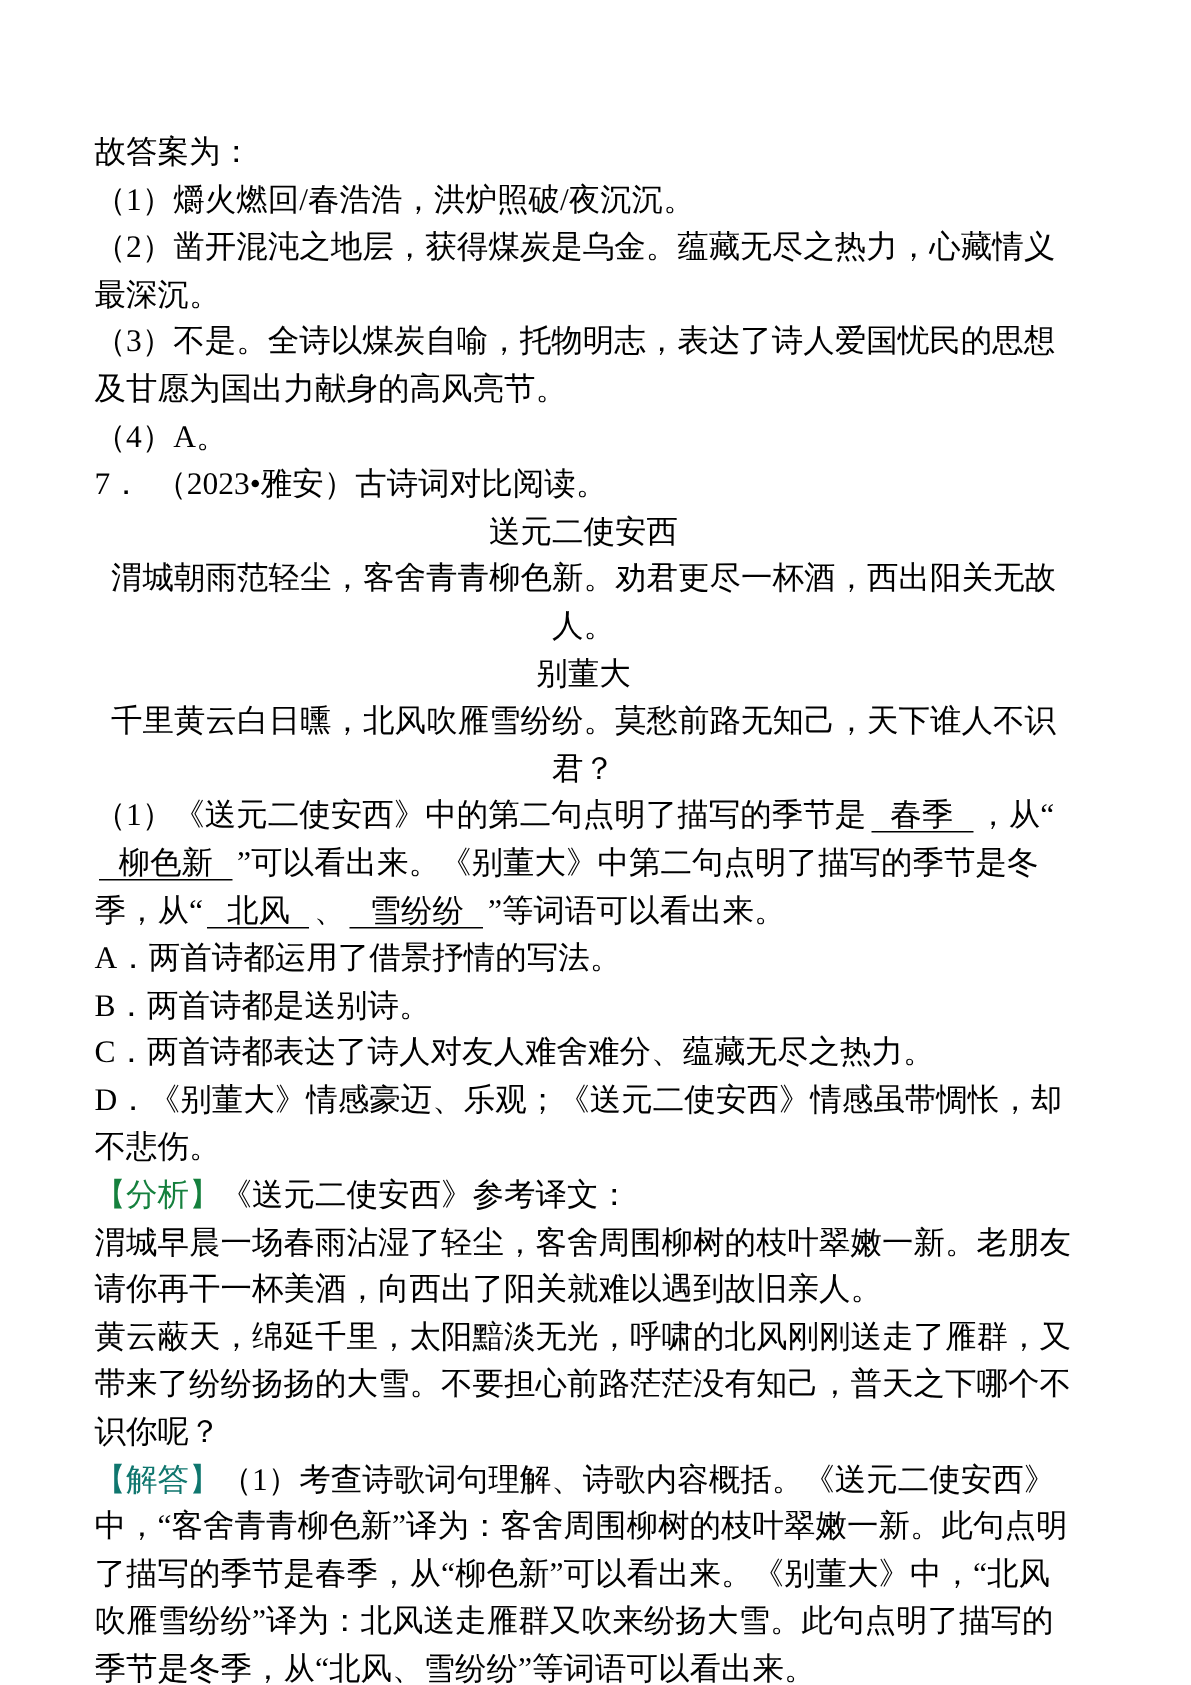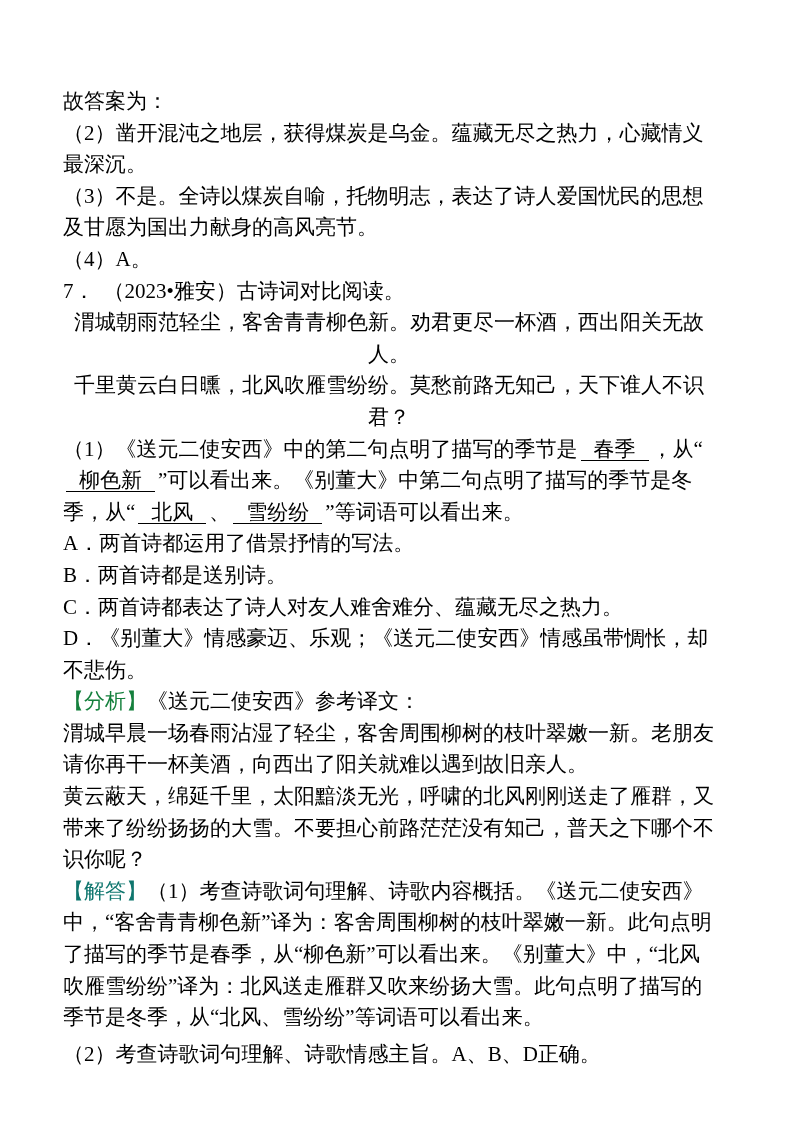--- a/index.html
+++ b/index.html
@@ -30,29 +30,32 @@
   .blank-choice { padding: 0 18px; }
   .qnum { margin-right: 9px; }
   .gap-top { margin-top: 5px; }
 </style>
 </head>
 <body style="background: rgb(255, 255, 255);">
 
 <div class="doc">
 
   <p>故答案为：</p>
+  <p>（1）爝火燃回/春浩浩，洪炉照破/夜沉沉。</p>
   <p>（2）凿开混沌之地层，获得煤炭是乌金。蕴藏无尽之热力，心藏情义最深沉。</p>
   <p>（3）不是。全诗以煤炭自喻，托物明志，表达了诗人爱国忧民的思想及甘愿为国出力献身的高风亮节。</p>
   <p>（4）A。</p>
 
   <p>
     <span class="qnum">7．</span><span>（2023•雅安）古诗词对比阅读。</span>
   </p>
 
+  <p class="center">送元二使安西</p>
   <p class="center">渭城朝雨范轻尘，客舍青青柳色新。劝君更尽一杯酒，西出阳关无故人。</p>
+  <p class="center">别董大</p>
   <p class="center">千里黄云白日曛，北风吹雁雪纷纷。莫愁前路无知己，天下谁人不识君？</p>
 
   <p>
     <span>（1）《送元二使安西》中的第二句点明了描写的季节是</span><span class="blank">春季</span><span>，从“</span><span class="blank">柳色新</span><span>”可以看出来。《别董大》中第二句点明了描写的季节是冬季，从“</span><span class="blank">北风</span><span>、</span><span class="blank">雪纷纷</span><span>”等词语可以看出来。</span>
   </p>
 
 
   <p>A．两首诗都运用了借景抒情的写法。</p>
   <p>B．两首诗都是送别诗。</p>
   <p>C．两首诗都表达了诗人对友人难舍难分、蕴藏无尽之热力。</p>

